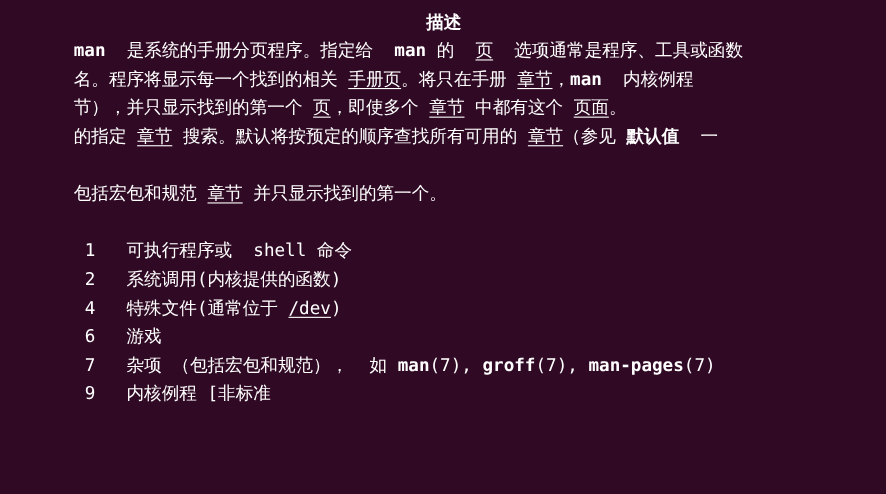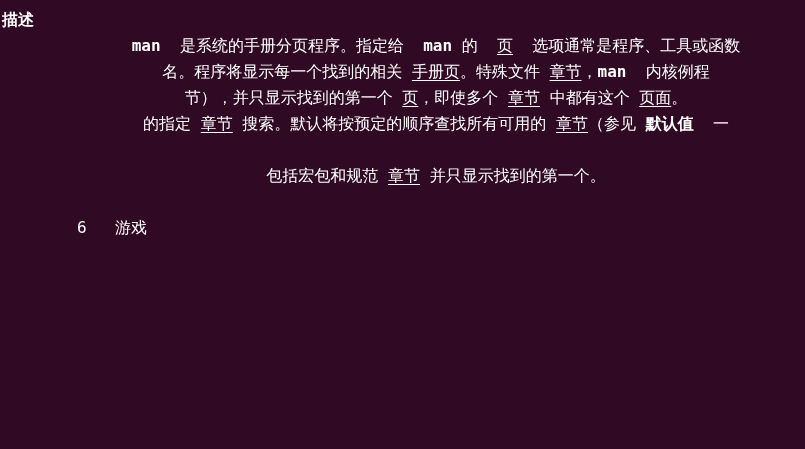--- a/index.html
+++ b/index.html
@@ -24,24 +24,24 @@
   .line {
     height: 26px;
     line-height: 26px;
     font-size: 16px;
     white-space: pre;
     color: #ffffff;
   }
   .line.heading {
     font-weight: bold;
     padding-left: 0;
+    text-align: center;
   }
   .line.body {
     padding-left: 65px;
-    text-align: center;
   }
   .line.row {
     padding-left: 75px;
   }
   .row .num {
     display: inline-block;
     width: 38px;
   }
   .bold {
     font-weight: bold;
@@ -53,27 +53,32 @@
   }
 </style>
 </head>
 <body style="background: rgb(48, 10, 36);">
 
 <div class="terminal" style="background: rgb(48, 10, 36); color: rgb(255, 255, 255);">
   <div class="line heading">描述</div>
 
   <div id="desc-lines">
       <div class="line body"><span class="bold">man</span><span>  是系统的手册分页程序。指定给  </span><span class="bold">man</span><span> 的  </span><span class="underline">页</span><span>  选项通常是程序、工具或函数</span></div>
-      <div class="line body"><span>名。程序将显示每一个找到的相关 </span><span class="underline">手册页</span><span>。特殊文件 </span><span class="underline">章节</span><span>，</span><span class="bold">man</span><span>  内核例程</span></div>
+      <div class="line body"><span>名。程序将显示每一个找到的相关 </span><span class="underline">手册页</span><span>。将只在手册 </span><span class="underline">章节</span><span>，</span><span class="bold">man</span><span>  内核例程</span></div>
       <div class="line body"><span>节），并只显示找到的第一个 </span><span class="underline">页</span><span>，即使多个 </span><span class="underline">章节</span><span> 中都有这个 </span><span class="underline">页面</span><span>。</span></div>
       <div class="line body"><span>的指定 </span><span class="underline">章节</span><span> 搜索。默认将按预定的顺序查找所有可用的 </span><span class="underline">章节</span><span>（参见 </span><span class="bold">默认值</span><span>  一</span></div>
     </div>
 
   <div class="line"></div>
 
   <div class="line body" id="intro-line"><span>包括宏包和规范 </span><span class="underline">章节</span><span> 并只显示找到的第一个。</span></div>
 
   <div class="line"></div>
 
   <div id="section-table">
+      <div class="line row"><span class="num">1</span><span><span>可执行程序或  shell 命令</span></span></div>
+      <div class="line row"><span class="num">2</span><span><span>系统调用(内核提供的函数)</span></span></div>
+      <div class="line row"><span class="num">4</span><span><span>特殊文件(通常位于 </span><span class="underline">/dev</span><span>)</span></span></div>
       <div class="line row"><span class="num">6</span><span><span>游戏</span></span></div>
+      <div class="line row"><span class="num">7</span><span><span>杂项 （包括宏包和规范），  如 </span><span class="bold">man</span><span>(7), </span><span class="bold">groff</span><span>(7), </span><span class="bold">man-pages</span><span>(7)</span></span></div>
+      <div class="line row"><span class="num">9</span><span><span>内核例程 [非标准</span></span></div>
     </div>
 </div>
 
 </body></html>

